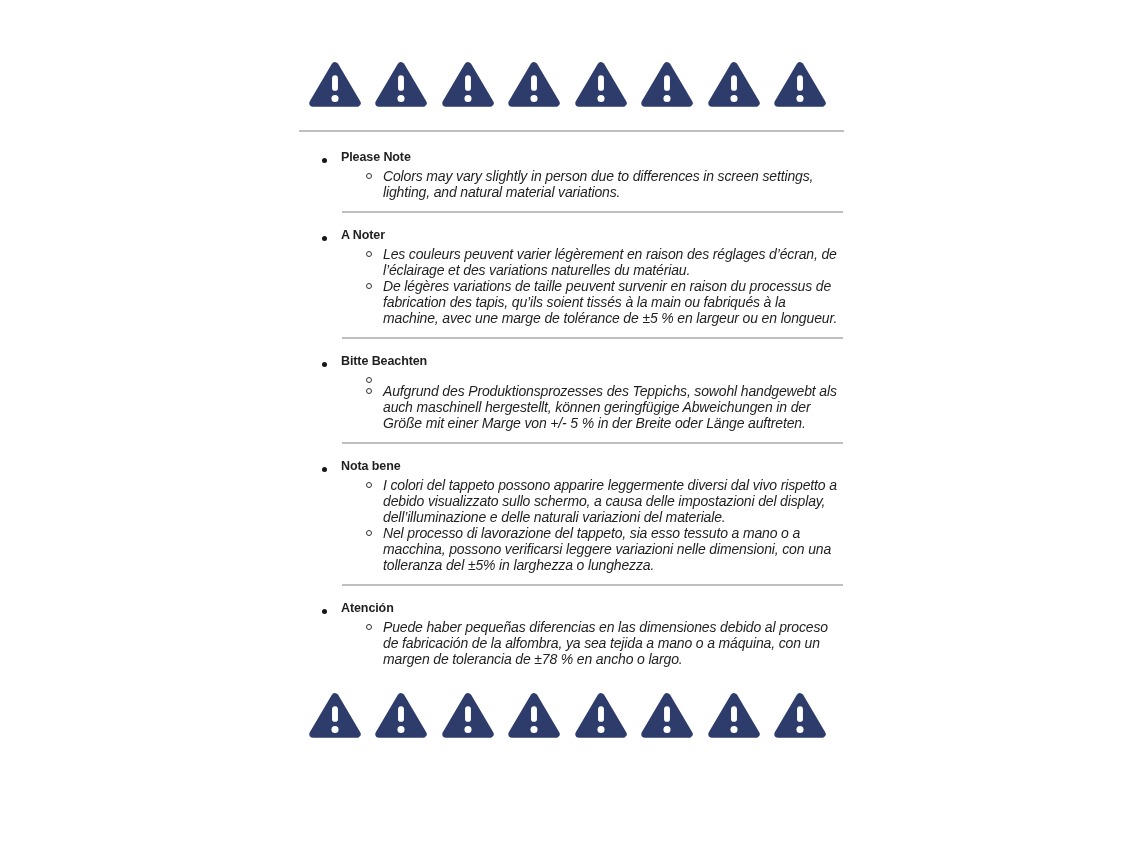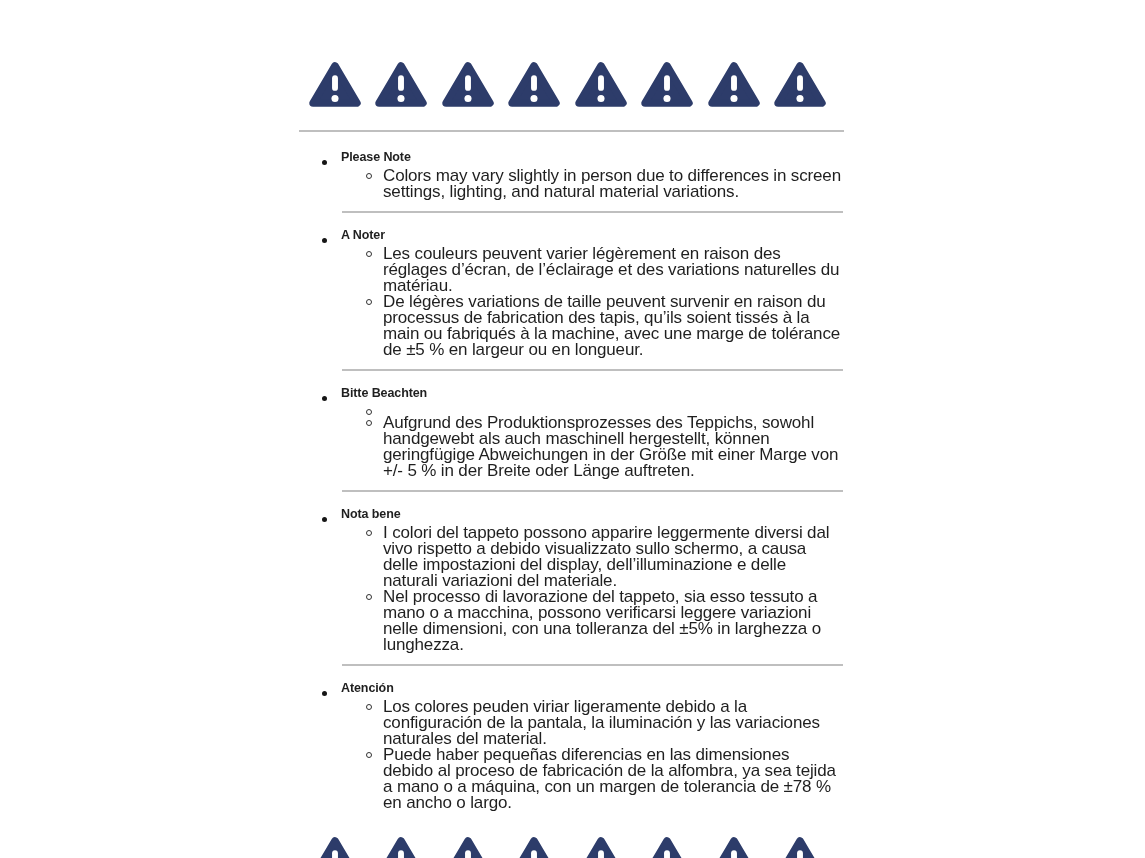--- a/index.html
+++ b/index.html
@@ -32,35 +32,35 @@
   .tri-body{fill:var(--triangle-navy);stroke:var(--triangle-navy);stroke-width:9;stroke-linejoin:round;}
   .tri-mark{fill:var(--triangle-mark);}
 
   
   .top-divider{margin-top:21px;width:545px;border-top:2px solid var(--divider-gray);}
   .section-divider{margin:11px 1px 14px 43px;border-top:2px solid var(--divider-gray);}
 
   
   .content{padding-top:17px;}
   .note-section{margin:0;}
-  .h-row{display:flex;align-items:flex-end;line-height:16px;margin-bottom:3px;}
+  .h-row{display:flex;align-items:center;line-height:16px;margin-bottom:3px;}
   .b-disc{
     flex:none;width:5px;height:5px;border-radius:50%;
     background:#161616;margin:6px 0 0 23px;
   }
   .h-text{margin-left:14px;font-size:12.5px;font-weight:bold;letter-spacing:-0.1px;}
   .item-row{display:flex;align-items:flex-start;}
   .b-circle{
     flex:none;width:6px;height:6px;border-radius:50%;
     border:1px solid #333333;background:transparent;
     margin:5px 0 0 67px;
   }
   .item-text{
     margin-left:11px;width:460px;
-    font-size:17px;line-height:16px;letter-spacing:-0.15px;
+    font-size:14px;line-height:16px;letter-spacing:-0.15px;font-style:italic;
   }
 </style>
 </head>
 <body>
 
 <div class="page">
   <div class="sheet">
 
     <div class="tri-row tri-top">
 
@@ -192,24 +192,20 @@
           <div class="section-divider"></div>
         </section>
 
         <section class="note-section">
           <div class="h-row">
             <span class="b-disc"></span>
             <span class="h-text">Atención</span>
           </div>
           <div class="items">
 
-              <div class="item-row">
-                <span class="b-circle"></span>
-                <span class="item-text">Los colores peuden viriar ligeramente debido a la configuración de la pantala, la iluminación y las variaciones naturales del material.</span>
-              </div>
 
               <div class="item-row">
                 <span class="b-circle"></span>
                 <span class="item-text">Puede haber pequeñas diferencias en las dimensiones debido al proceso de fabricación de la alfombra, ya sea tejida a mano o a máquina, con un margen de tolerancia de ±78 % en ancho o largo.</span>
               </div>
             </div>
 
         </section>
       </div>
 

